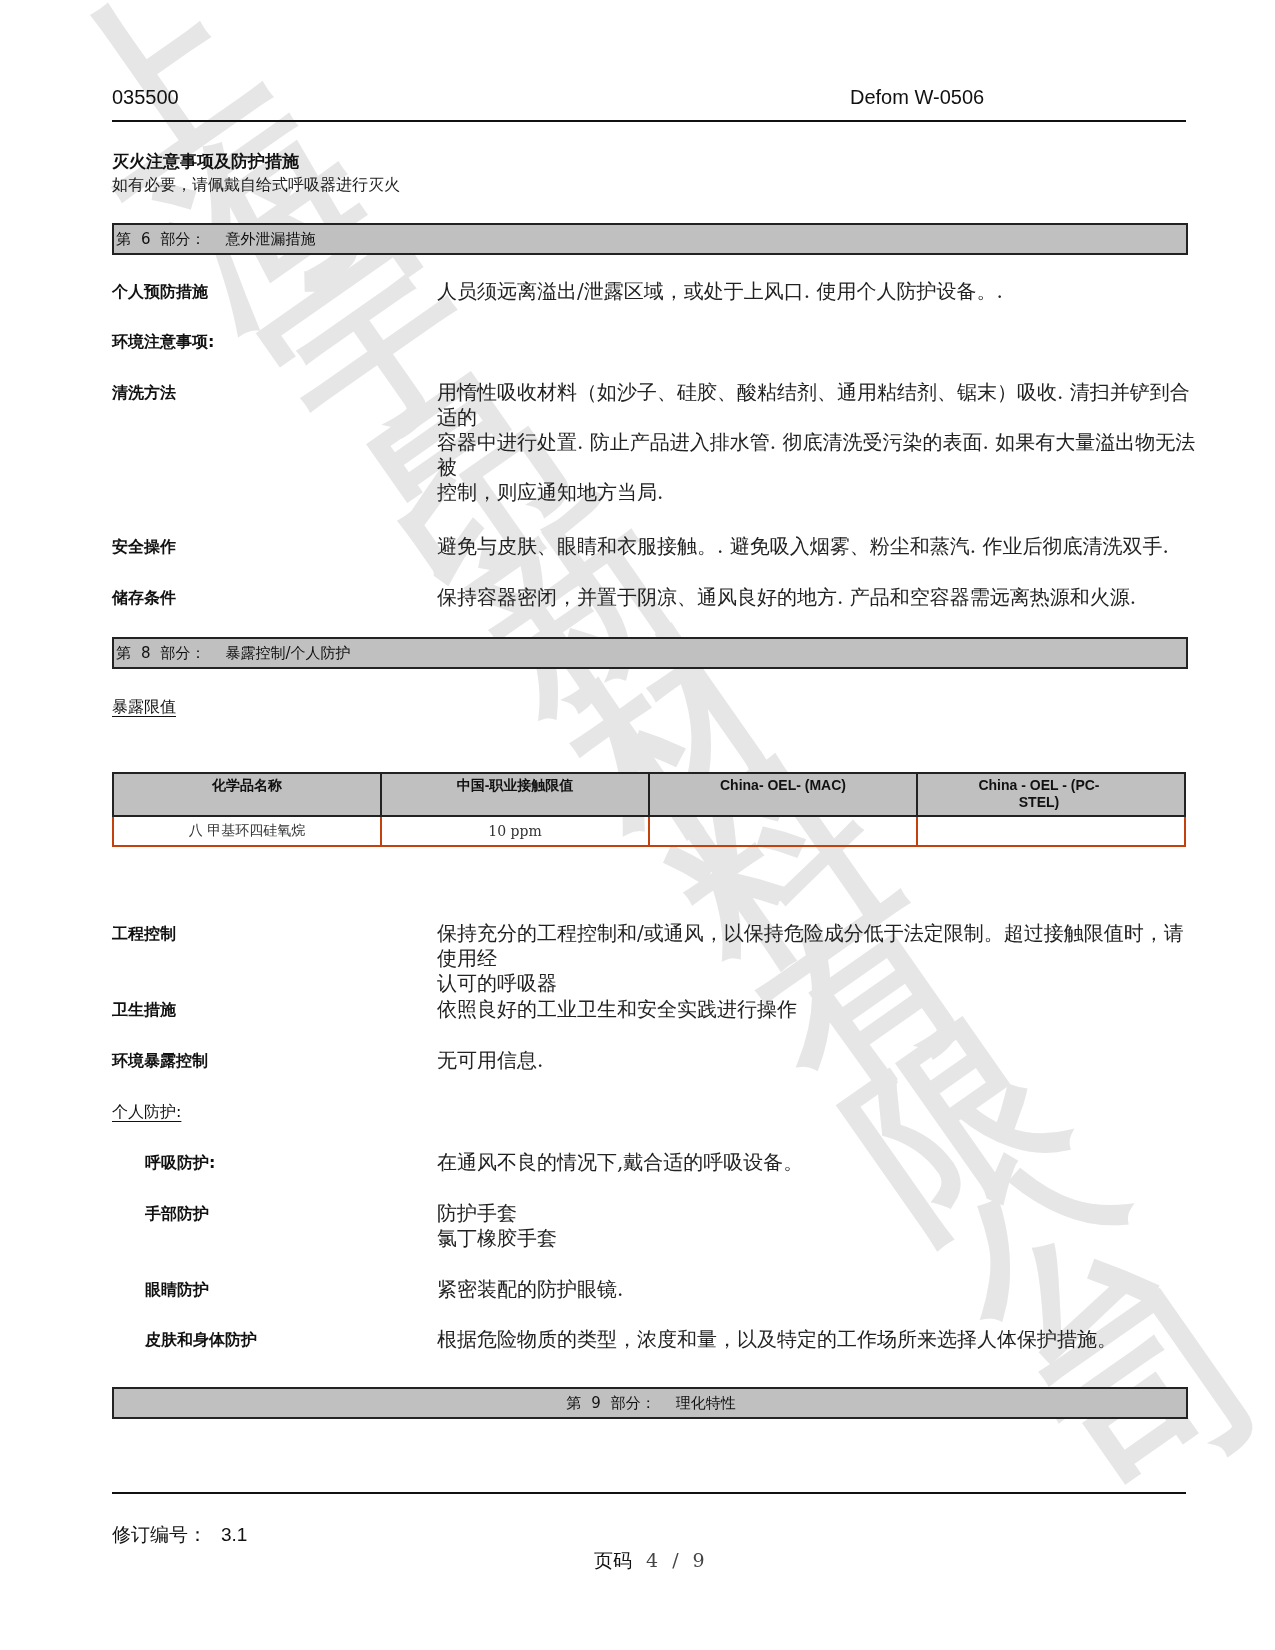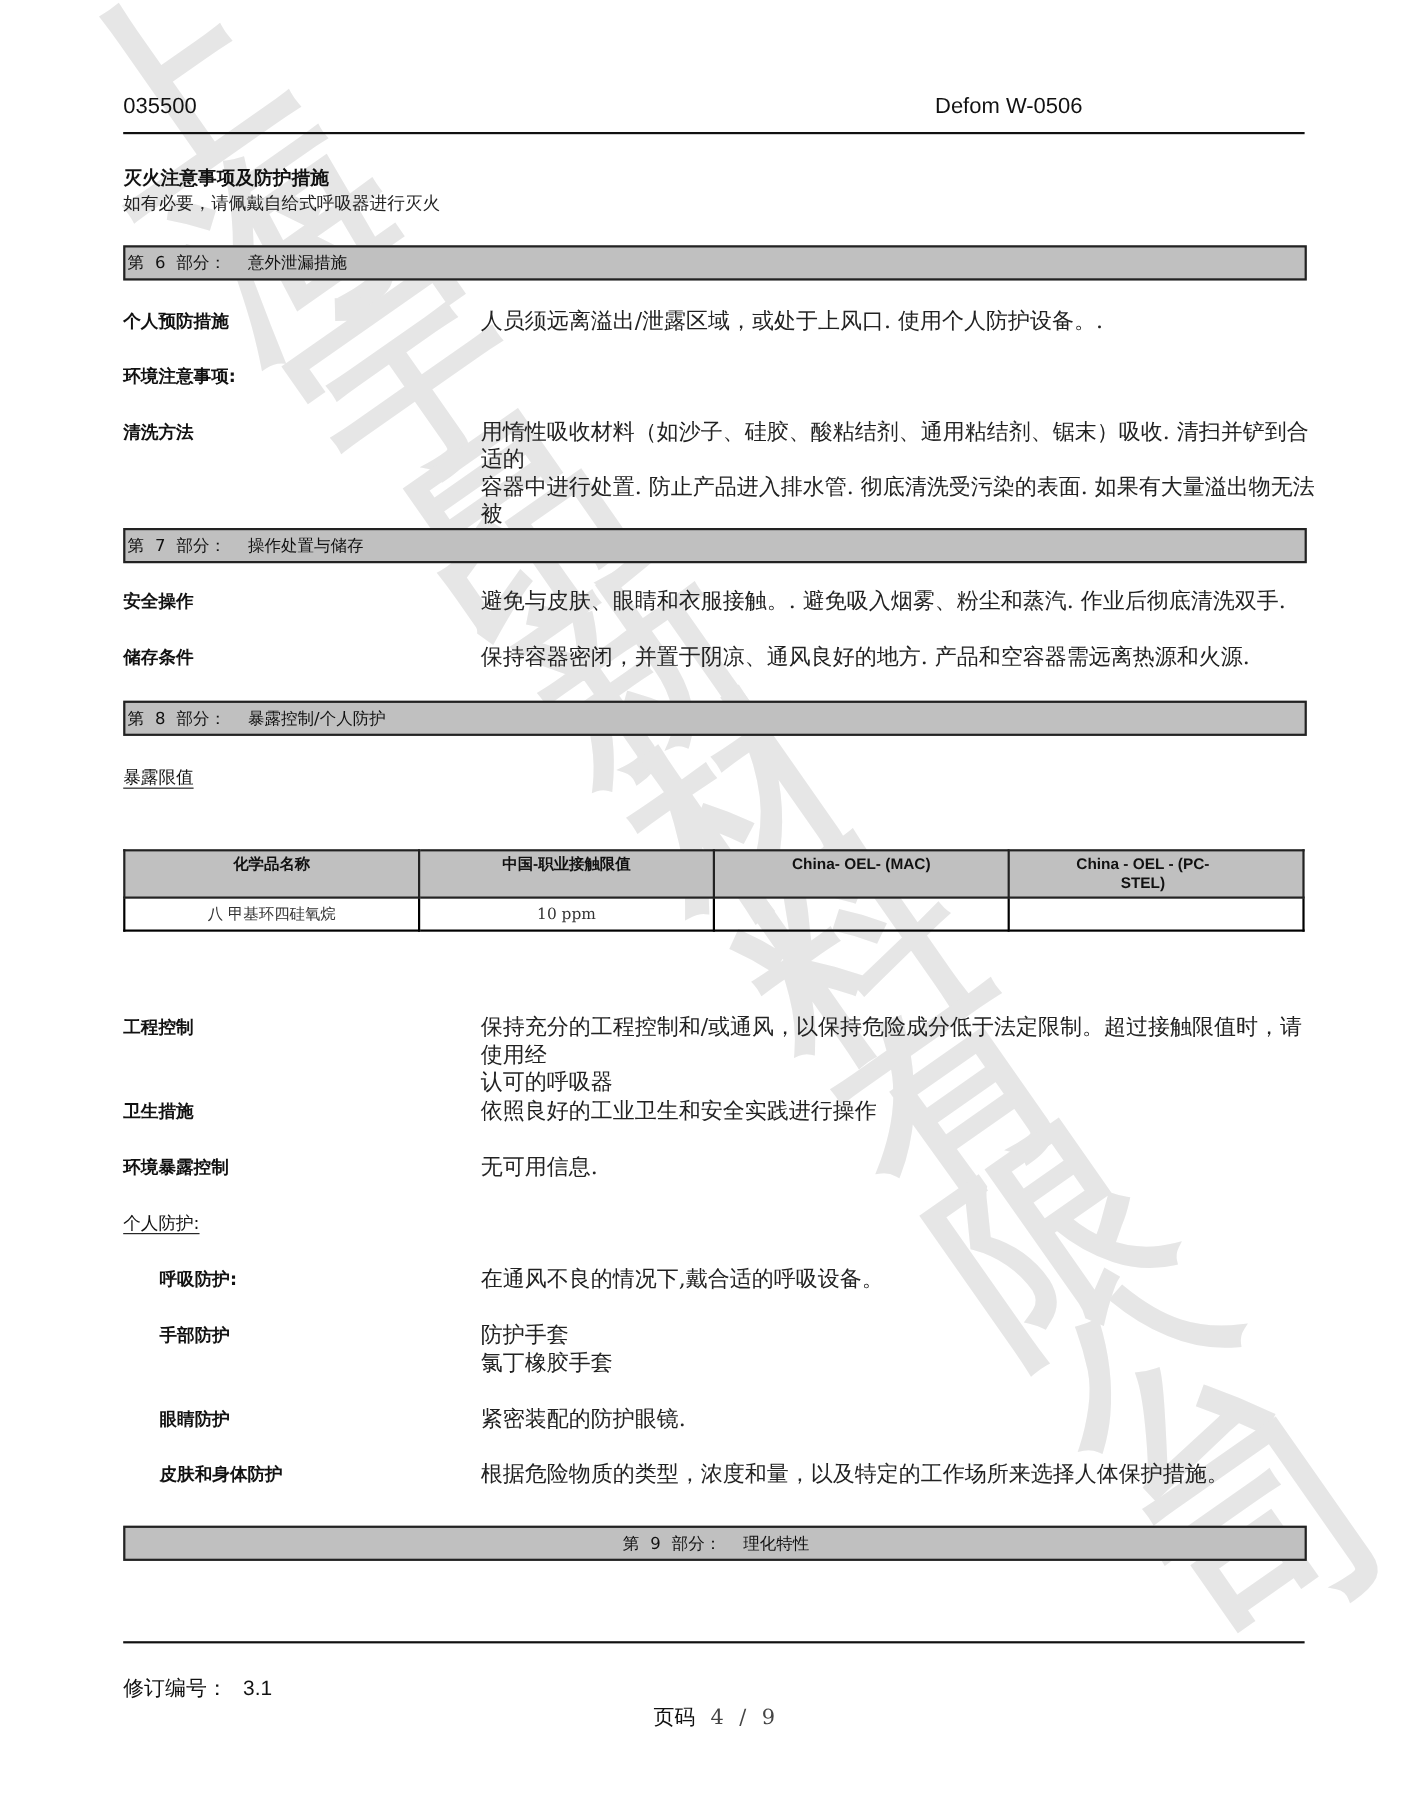--- a/index.html
+++ b/index.html
@@ -41,21 +41,21 @@
   table.limits {
     position: absolute; left: 112px; top: 772px; width: 1074px;
     border-collapse: collapse; table-layout: fixed;
   }
   table.limits th {
     background: #c0c0c0; border: 2px solid #222; height: 37px; vertical-align: top;
     font-size: 14px; font-weight: bold; padding-top: 3px; text-align: center; line-height: 17px;
     font-family: "Liberation Sans", sans-serif;
   }
   table.limits td {
-    border: 2px solid #000000; height: 26px; text-align: center;
+    border: 2px solid #c2410c; height: 26px; text-align: center;
     font-family: "DejaVu Serif", serif; font-size: 14px; color: #333;
   }
   .footer-rev { left: 112px; top: 1522px; font-size: 19px; }
   .footer-rev .rev-num { font-family: "Liberation Sans", sans-serif; margin-left: 14px; }
   .footer-page { left: 594px; top: 1548px; font-size: 19px; }
   .footer-page .pg { font-family: "DejaVu Serif", serif; color: #444; margin-left: 14px; letter-spacing: 4px; }
 </style>
 </head>
 <body>
 
@@ -93,23 +93,20 @@
 
   <div class="label" style="top:332px;">环境注意事项:</div>
 
   <div class="label" style="top:383px;">清洗方法</div>
   <div class="value" style="top:380px;">
     <div>用惰性吸收材料（如沙子、硅胶、酸粘结剂、通用粘结剂、锯末）吸收. 清扫并铲到合适的</div>
     <div>容器中进行处置. 防止产品进入排水管. 彻底清洗受污染的表面. 如果有大量溢出物无法被</div>
     <div>控制，则应通知地方当局.</div>
   </div>
 
-  <div class="section-bar" style="top:480px;">
-    <span>第</span><span class="num">7</span><span>部分：</span><span class="title">操作处置与储存</span>
-  </div>
 
   <div class="label" style="top:537px;">安全操作</div>
   <div class="value" style="top:534px;">
     <div>避免与皮肤、眼睛和衣服接触。. 避免吸入烟雾、粉尘和蒸汽. 作业后彻底清洗双手.</div>
   </div>
 
   <div class="label" style="top:588px;">储存条件</div>
   <div class="value" style="top:585px;">
     <div>保持容器密闭，并置于阴凉、通风良好的地方. 产品和空容器需远离热源和火源.</div>
   </div>

